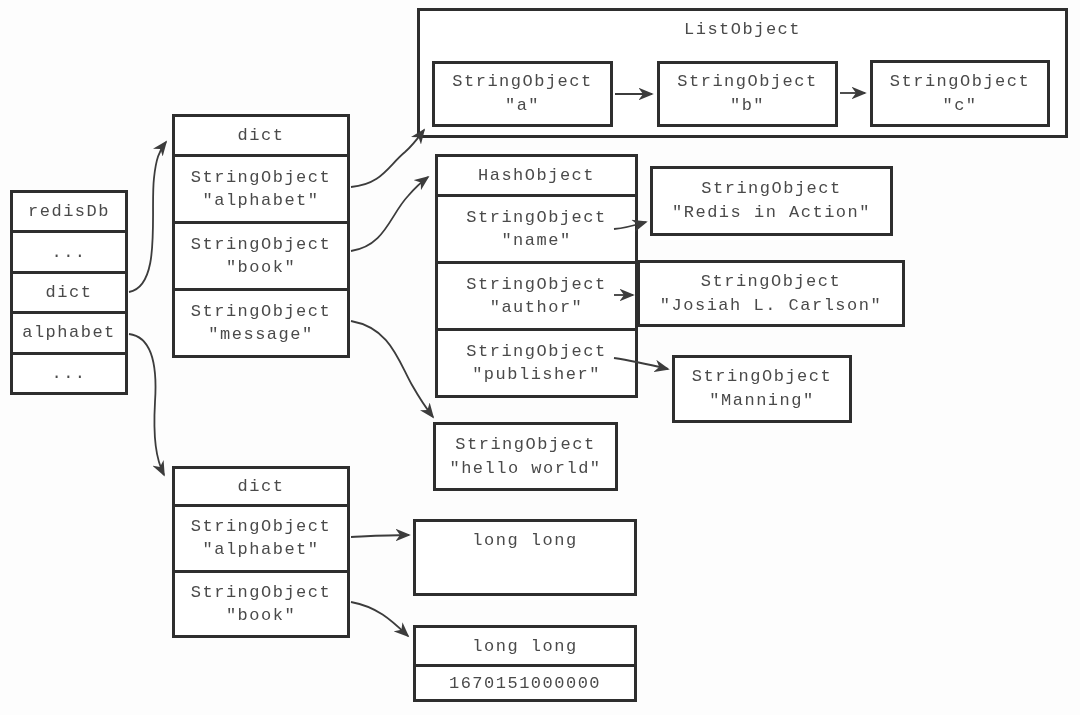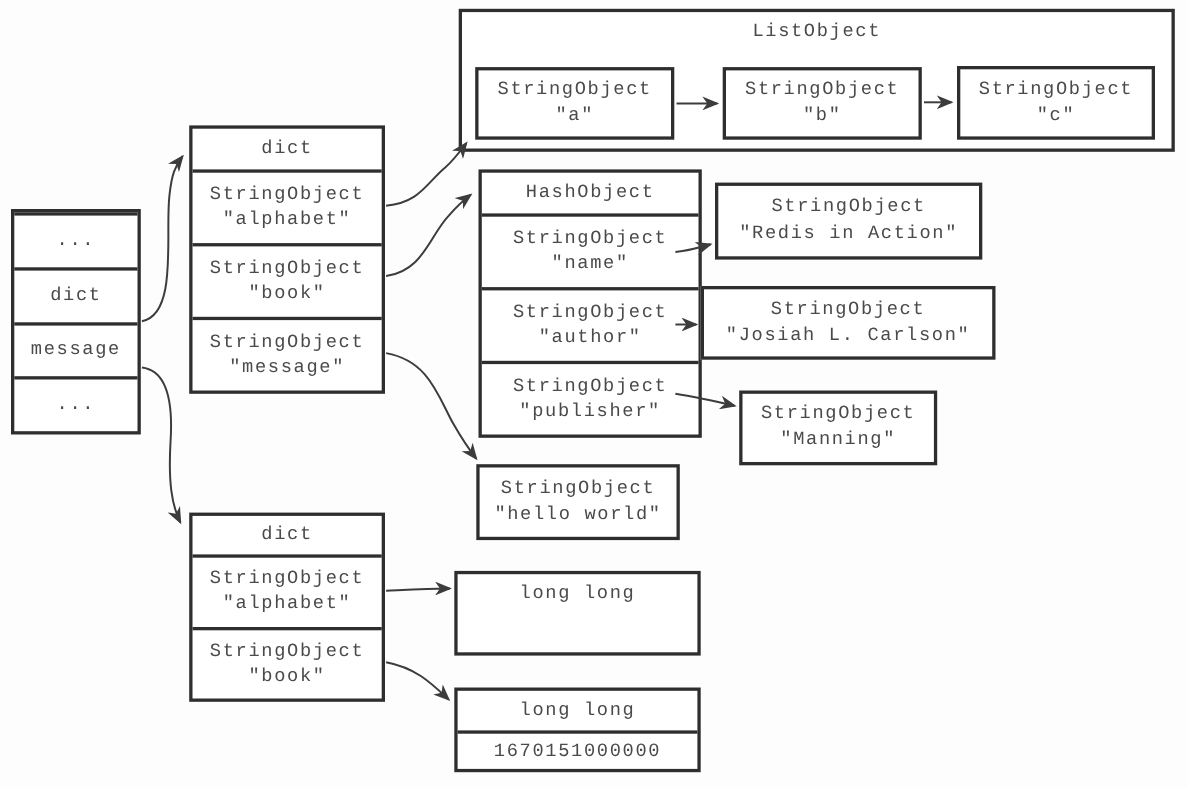--- a/index.html
+++ b/index.html
@@ -33,23 +33,24 @@
   #arrows path.link{fill:none;stroke:var(--arrow);stroke-width:1.8px;}
   #arrowhead path{fill:var(--arrow);}
   .container-title{height:36px;display:flex;align-items:center;justify-content:center;}
 </style>
 </head>
 <body>
 
 <div id="stage">
 
   <div class="box" style="left:10px;top:190px;width:118px;height:205px;">
+    <div class="cell first">redisDb</div>
     <div class="cell">...</div>
     <div class="cell">dict</div>
-    <div class="cell">message</div>
+    <div class="cell">alphabet</div>
     <div class="cell">...</div>
   </div>
 
   <div class="box" style="left:172px;top:114px;width:178px;height:244px;">
     <div class="hdr" style="height:37px;">dict</div>
     <div class="cell">
       <span>StringObject</span>
       <span>"alphabet"</span>
     </div>
     <div class="cell">

